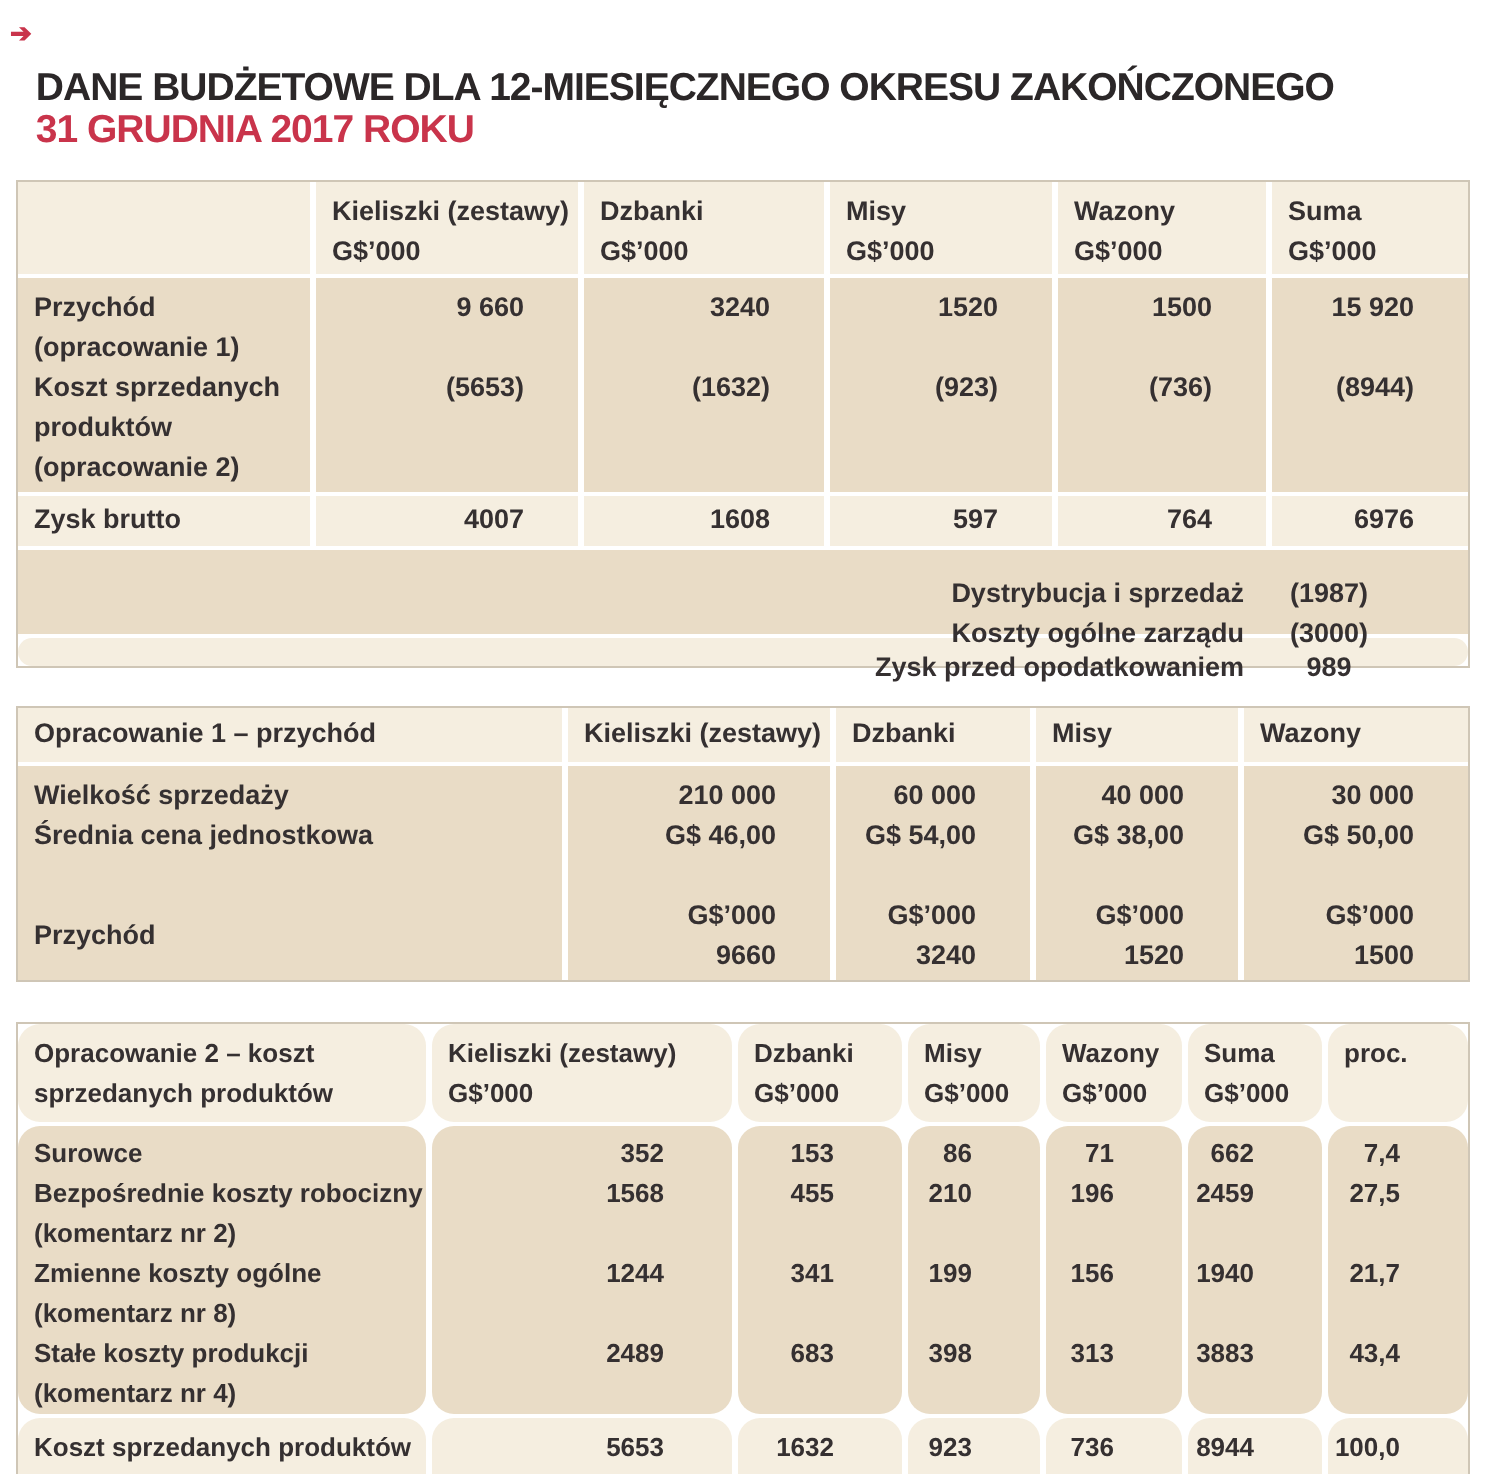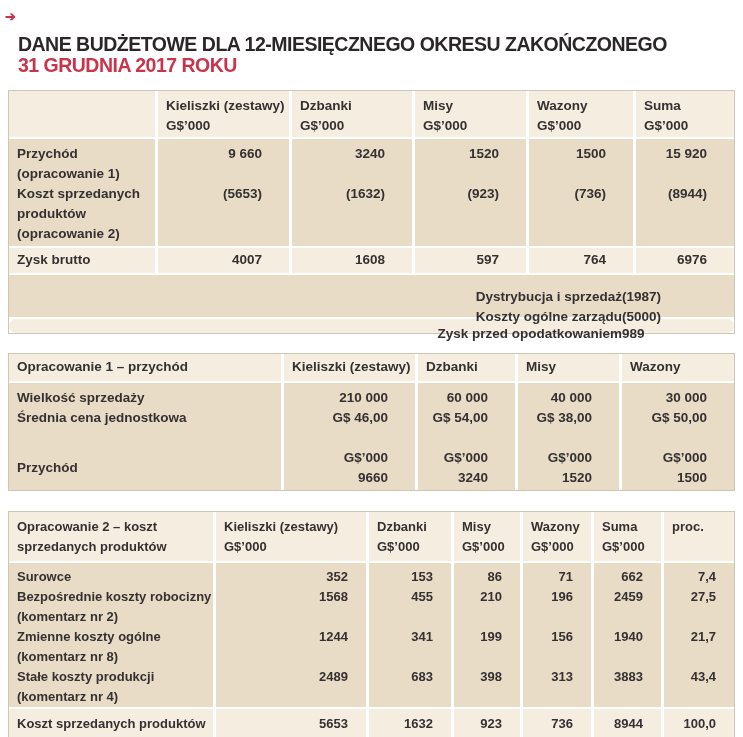--- a/index.html
+++ b/index.html
@@ -34,36 +34,36 @@
   .t1-header { height: 46px; }
   .t1-header .cell { background: #f5eee0; }
   .t1-body { height: 107px; }
   .t1-body .cell { background: #e9dcc6; }
   .t1-gross { height: 25px; }
   .t1-gross .cell { background: #f5eee0; padding-top: 2px; }
   .block { display: block; }
   .t1-sum { height: 42px; padding-top: 12px; }
   .t1-pretax { height: 14px; padding-top: 5px; border-radius: 10px; }
   .sline { display: flex; justify-content: flex-end; font-size: 13.5px; line-height: 20px; white-space: nowrap; }
-  .sval { width: 85px; text-align: left; margin-right: 27px; }
+  .sval { width: 85px; text-align: center; margin-right: 27px; }
 
   
   .t2 { margin-top: 19px; }
   .t2 .row { grid-template-columns: 272px 131px 97px 101px 1fr; }
   .t2-header { height: 27px; }
   .t2-header .cell { background: #f5eee0; padding-top: 3px; }
   .t2-body { height: 107px; }
   .t2-body .cell { background: #e9dcc6; }
   .t2-rev-label { margin-top: 30px; }
 
   
   .t3 { margin-top: 20px; }
   .t3 .row { grid-template-columns: 204px 150px 82px 66px 68px 67px 1fr; }
-  .t3 .cell { font-size: 13px; }
-  .t3 .cell.num { padding-right: 18px; }
+  .t3 .cell { font-size: 13px; border-radius: 11px; }
+  .t3 .cell.num { padding-right: 34px; }
   .t3-header { height: 49px; }
   .t3-header .cell { background: #f5eee0; }
   .t3-body { height: 144px; }
   .t3-body .cell { background: #e9dcc6; padding-top: 4px; }
   .t3-total { height: 40px; }
   .t3-total .cell { background: #f5eee0; padding-top: 5px; }
 </style>
 </head>
 <body>
 
@@ -142,21 +142,21 @@
       <div class="cell num">6976</div>
     </div>
 
     <div class="block tan t1-sum">
       <div class="sline">
         <span>Dystrybucja i sprzedaż</span>
         <span class="sval">(1987)</span>
       </div>
       <div class="sline">
         <span>Koszty ogólne zarządu</span>
-        <span class="sval">(5000)</span>
+        <span class="sval">(3000)</span>
       </div>
     </div>
 
     <div class="block cream t1-pretax">
       <div class="sline">
         <span>Zysk przed opodatkowaniem</span>
         <span class="sval">989</span>
       </div>
     </div>
   </div>

